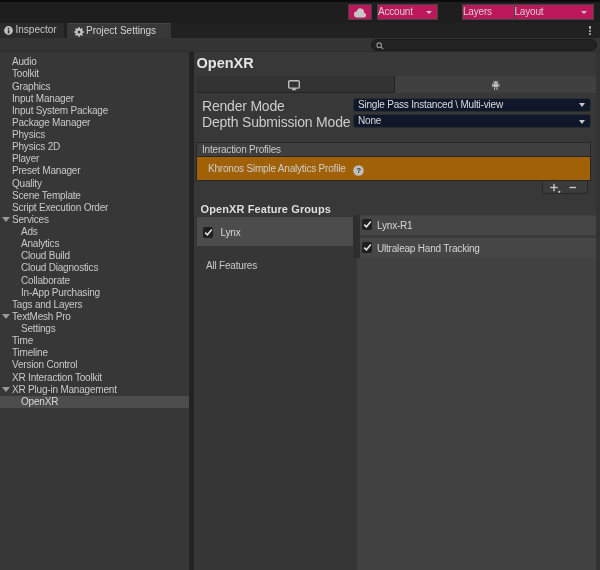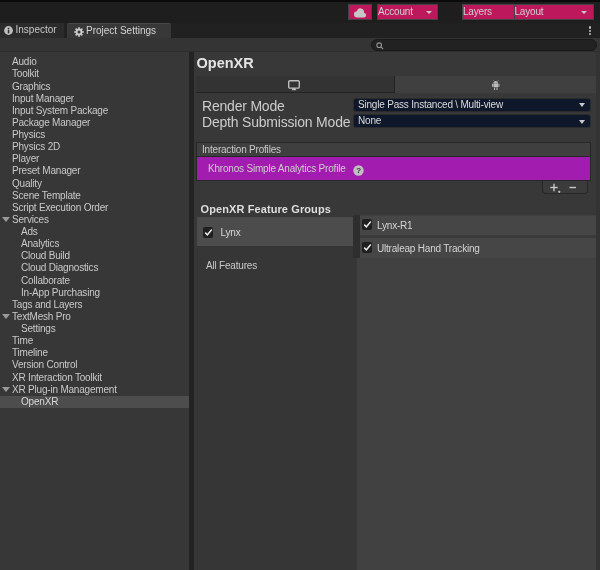--- a/index.html
+++ b/index.html
@@ -24,21 +24,21 @@
 #nav .tri{position:absolute;left:1.5px;top:3.2px;width:0;height:0;border-left:4px solid transparent;border-right:4px solid transparent;border-top:5.5px solid #999999}
 #split{left:189px;top:52px;width:4.5px;height:518px;background:#232323}
 
 #rmargin{left:596px;top:52px;width:4px;height:518px;background:#333333}
 #title{left:196.5px;top:55px;font-size:14.5px;font-weight:bold;color:#e4e4e4;letter-spacing:0}
 #ptab1{left:195.5px;top:76px;width:199.5px;height:17px;background:#333333;border-right:1px solid #232323;border-bottom:1px solid #242424}
 #ptab2{left:395px;top:76px;width:201px;height:17px;background:#404040}
 .flabel{font-size:14px;color:#cccccc;height:14px;line-height:14px}
 .drop{position:absolute;left:353px;width:237.5px;height:14px;background:#0f172a;border:1px solid #2b2b2b;border-radius:3px;font-size:10px;color:#dbdbdb;line-height:12.5px;padding-left:4px}
 .drop .car{position:absolute;right:5px;top:4.8px;width:0;height:0;border-left:3.5px solid transparent;border-right:3.5px solid transparent;border-top:4px solid #c9c9c9}
-#ipbox{left:196px;top:142px;width:395px;height:38.5px;border:1px solid #272727;background:#a21caf}
+#ipbox{left:196px;top:142px;width:395px;height:38.5px;border:1px solid #272727;background:#a16207}
 #iphead{height:14px;background:#3f3f3f;border-bottom:1px solid #272727;font-size:10px;color:#c9c9c9;line-height:13.5px;padding-left:5px}
 #iprow{font-size:10px;color:#cdcdcd;line-height:12px;padding-left:11px;padding-top:6px}
 #ipfoot{left:542px;top:180.5px;width:45.5px;height:13.5px;background:#3b3b3b;border:1px solid #272727;border-top:none;border-radius:0 0 4px 4px}
 #fgtitle{left:200.5px;top:202.5px;font-size:11px;font-weight:bold;color:#dfdfdf;letter-spacing:0.1px}
 #lbox{left:196px;top:216px;width:160px;height:354px;background:#363636}
 #lynxrow{left:196.5px;top:217px;width:156.5px;height:29px;background:#4c4c4c}
 #allf{left:206px;top:260px;font-size:10px;color:#c9c9c9}
 #rbox{left:356.5px;top:215px;width:239px;height:355px;background:#414141}
 #rdark{left:353px;top:215px;width:6.5px;height:42.5px;background:#2e2e2e}
 .frow{position:absolute;left:359.5px;width:236px;background:#464646}

